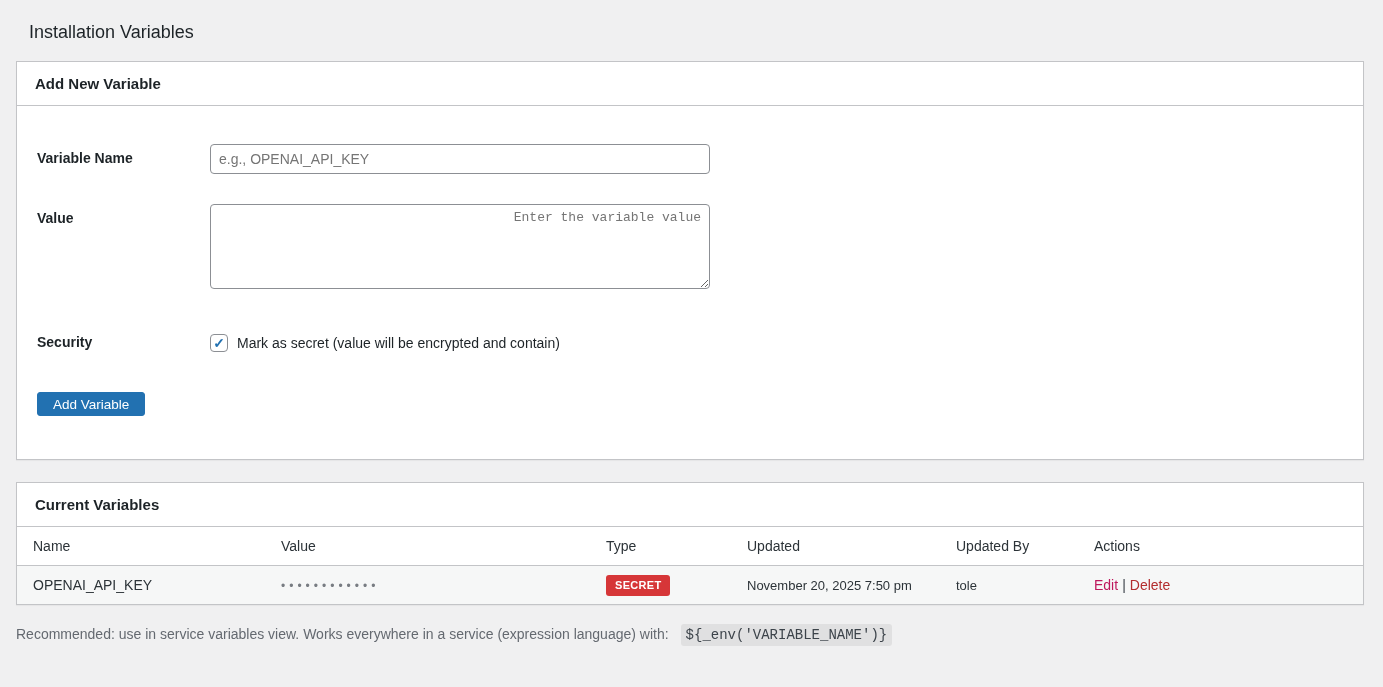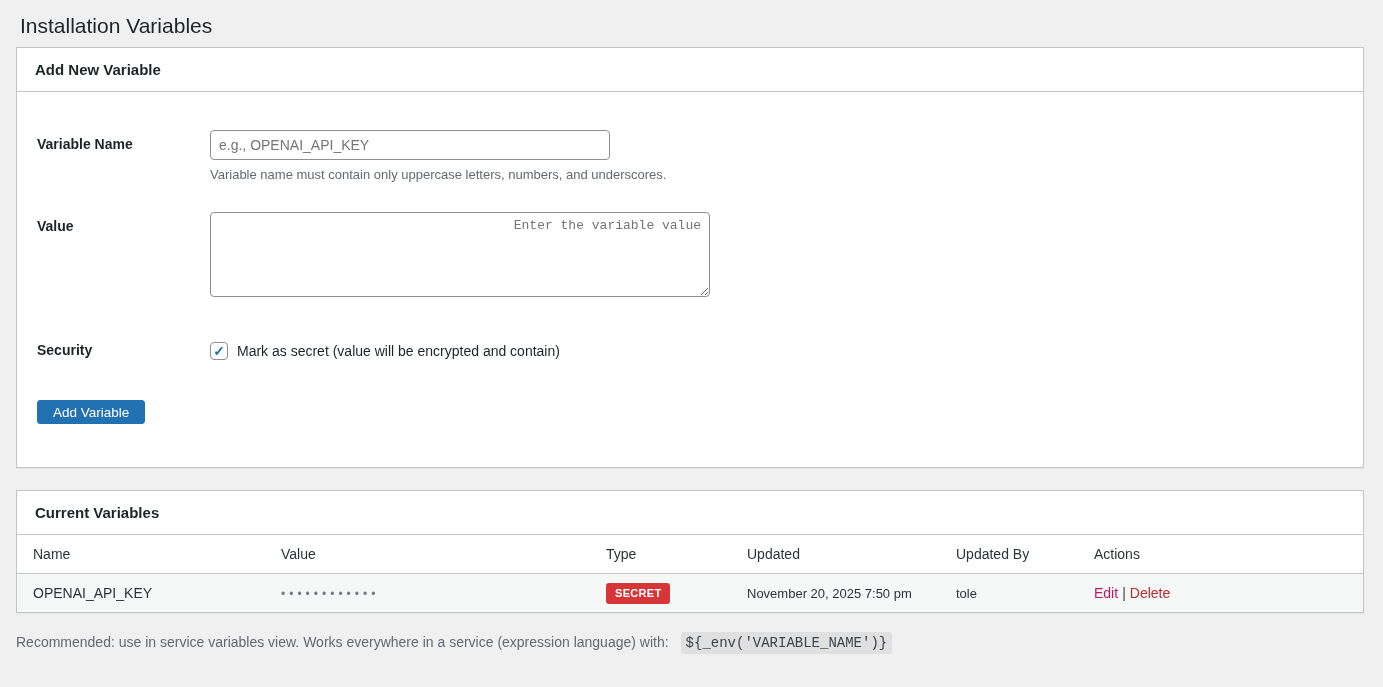--- a/index.html
+++ b/index.html
@@ -7,24 +7,24 @@
   body {
     width: 1383px; height: 687px;
     background: #f0f0f1;
     font-family: "Liberation Sans", sans-serif;
     color: #1d2327;
     overflow: hidden;
   }
   .wrap { padding: 0 19px 0 16px; }
 
   .page-title {
-    font-size: 21px;
+    font-size: 18px;
     font-weight: 500;
     line-height: 1.3;
-    margin: 4px;
+    margin: 13px;
     padding: 8px 0 4px 0;
     color: #1d2327;
   }
 
   .card {
     background: #fff;
     border: 1px solid #c3c4c7;
     box-shadow: 0 1px 1px rgba(0,0,0,.04);
   }
   .card-add { margin-top: 4px; }
@@ -54,21 +54,21 @@
     flex: 0 0 173px;
     font-size: 14px;
     font-weight: 700;
     color: #1d2327;
     padding-top: 6px;
   }
   .security-row .form-label, .checkbox-line { padding-top: 0; }
   .form-control-col { flex: 1; }
 
   .text-input {
-    width: 400px;
+    width: 500px;
     height: 30px;
     padding: 0 8px;
     border: 1px solid #8c8f94;
     border-radius: 4px;
     font-family: "Liberation Sans", sans-serif;
     font-size: 14px;
     color: #2c3338;
     background: #fff;
   }
   .text-input::placeholder { color: #757575; opacity: 1; }
@@ -207,21 +207,20 @@
   <div class="card card-add">
     <div class="card-header">
       <h2>Add New Variable</h2>
     </div>
     <div class="card-body">
 
       <div class="form-row">
         <div class="form-label">Variable Name</div>
         <div class="form-control-col">
           <input type="text" class="text-input" placeholder="e.g., OPENAI_API_KEY" style="">
-          <div class="help-text">Variable name must contain only uppercase letters, numbers, and underscores.</div>
         </div>
       </div>
 
       <div class="form-row">
         <div class="form-label">Value</div>
         <div class="form-control-col">
           <textarea class="value-textarea" placeholder="Enter the variable value" style=""></textarea>
         </div>
       </div>
 

